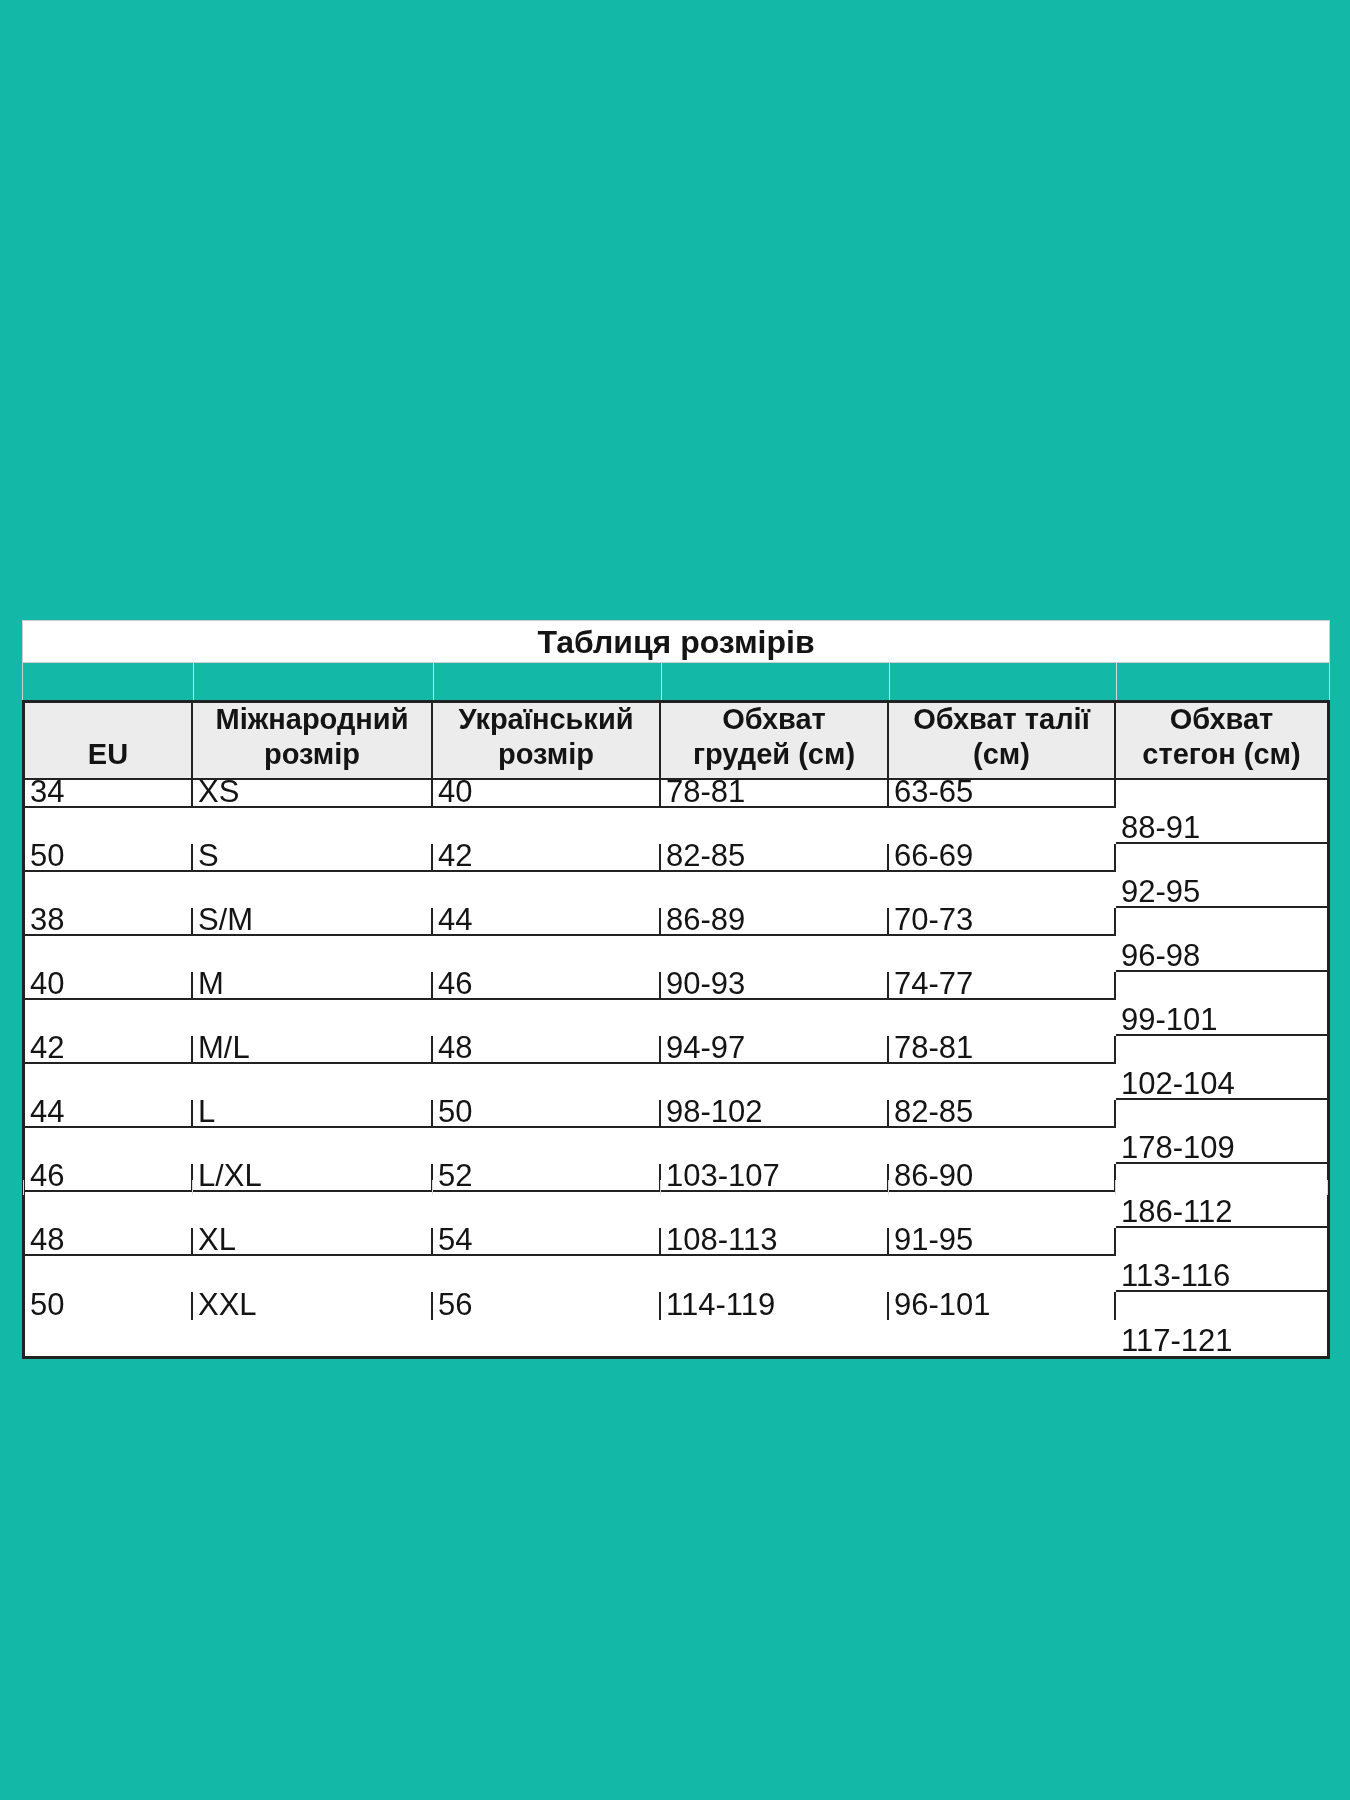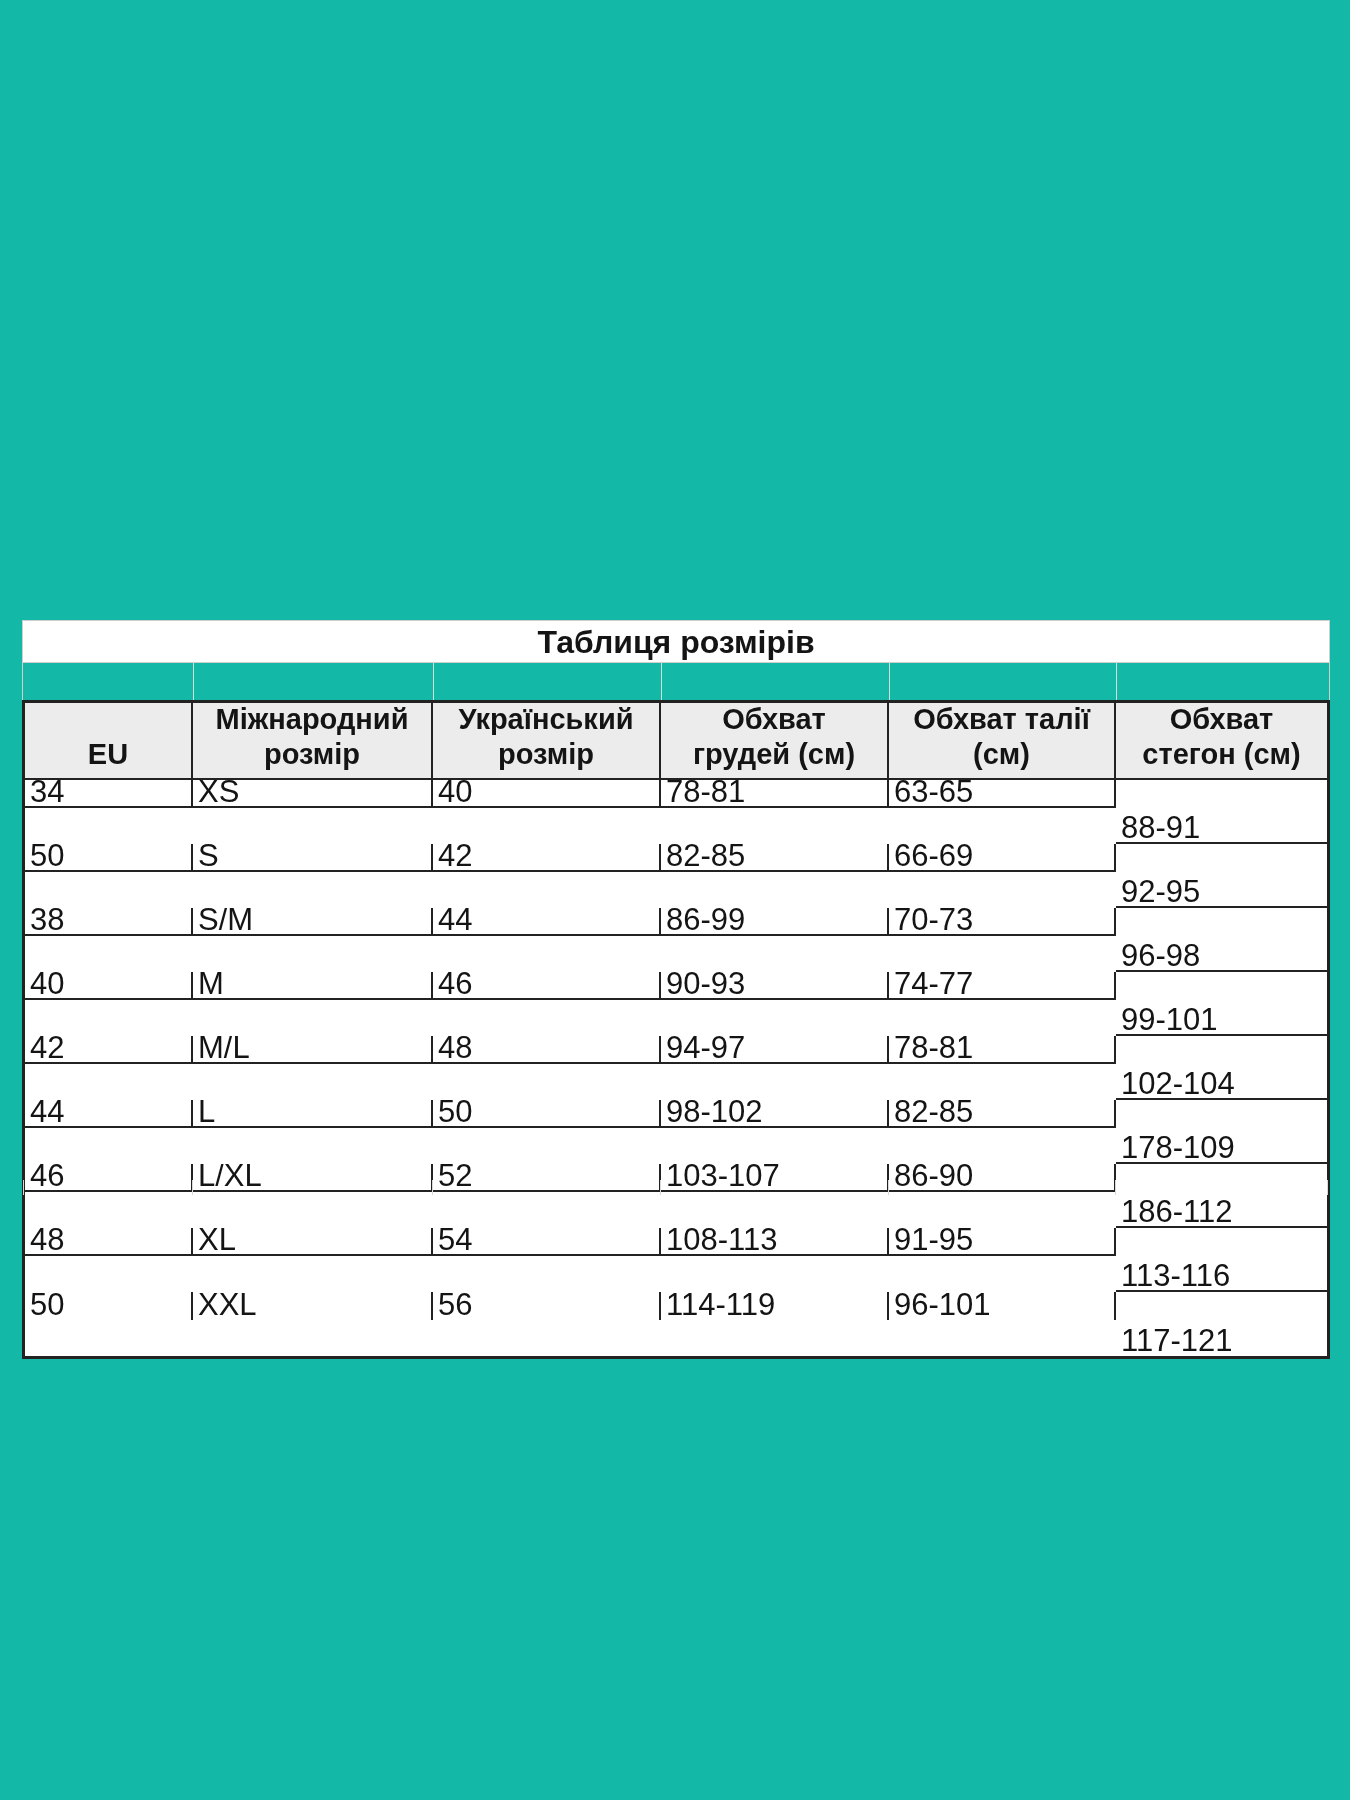--- a/index.html
+++ b/index.html
@@ -145,21 +145,21 @@
             <div class="dcell">S</div>
             <div class="dcell">42</div>
             <div class="dcell">82-85</div>
             <div class="dcell">66-69</div>
             <div class="dcell">92-95</div>
           </div>
           <div class="drow">
             <div class="dcell">38</div>
             <div class="dcell">S/M</div>
             <div class="dcell">44</div>
-            <div class="dcell">86-99</div>
+            <div class="dcell">86-89</div>
             <div class="dcell">70-73</div>
             <div class="dcell">96-98</div>
           </div>
           <div class="drow">
             <div class="dcell">40</div>
             <div class="dcell">M</div>
             <div class="dcell">46</div>
             <div class="dcell">90-93</div>
             <div class="dcell">74-77</div>
             <div class="dcell">99-101</div>

